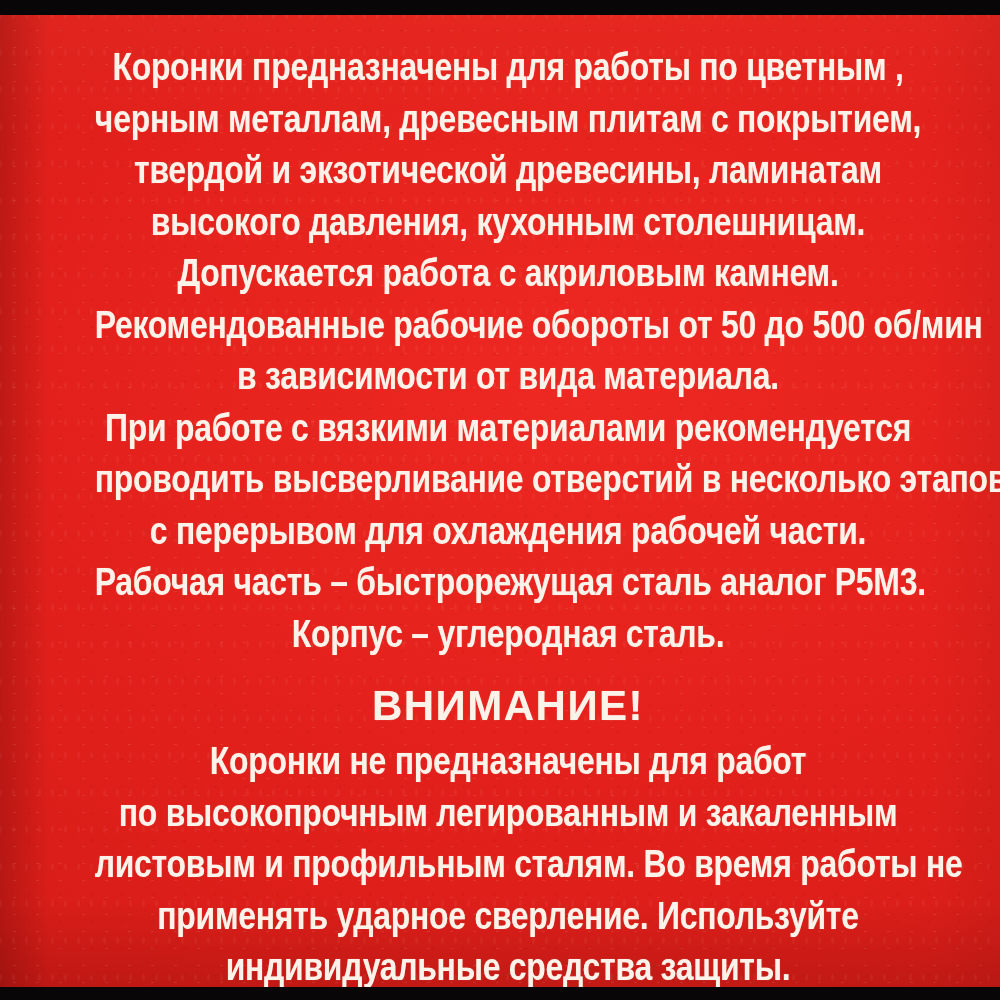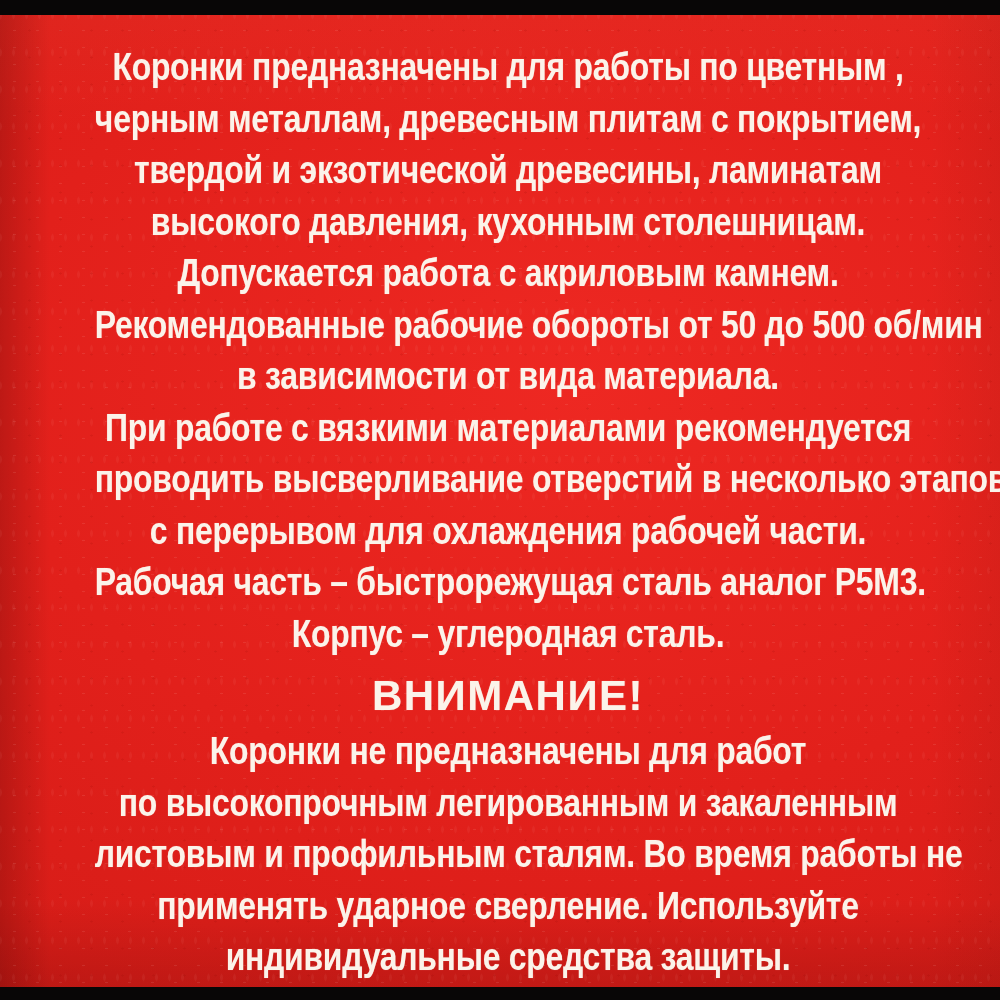--- a/index.html
+++ b/index.html
@@ -77,21 +77,21 @@
     font-weight: bold;
     white-space: nowrap;
     letter-spacing: -0.3px;
     transform: scaleX(0.84);
     transform-origin: 50% 50%;
     text-shadow: 0 0 1px rgba(250, 238, 228, 0.45);
   }
   .warning-title {
     height: 60px;
     line-height: 60px;
-    margin-top: 6px;
+    margin-top: 16px;
     font-size: 42px;
     font-weight: bold;
     letter-spacing: 1.5px;
     white-space: nowrap;
     text-shadow: 0 0 1px rgba(250, 238, 228, 0.45);
   }
 </style>
 </head>
 <body>
 

